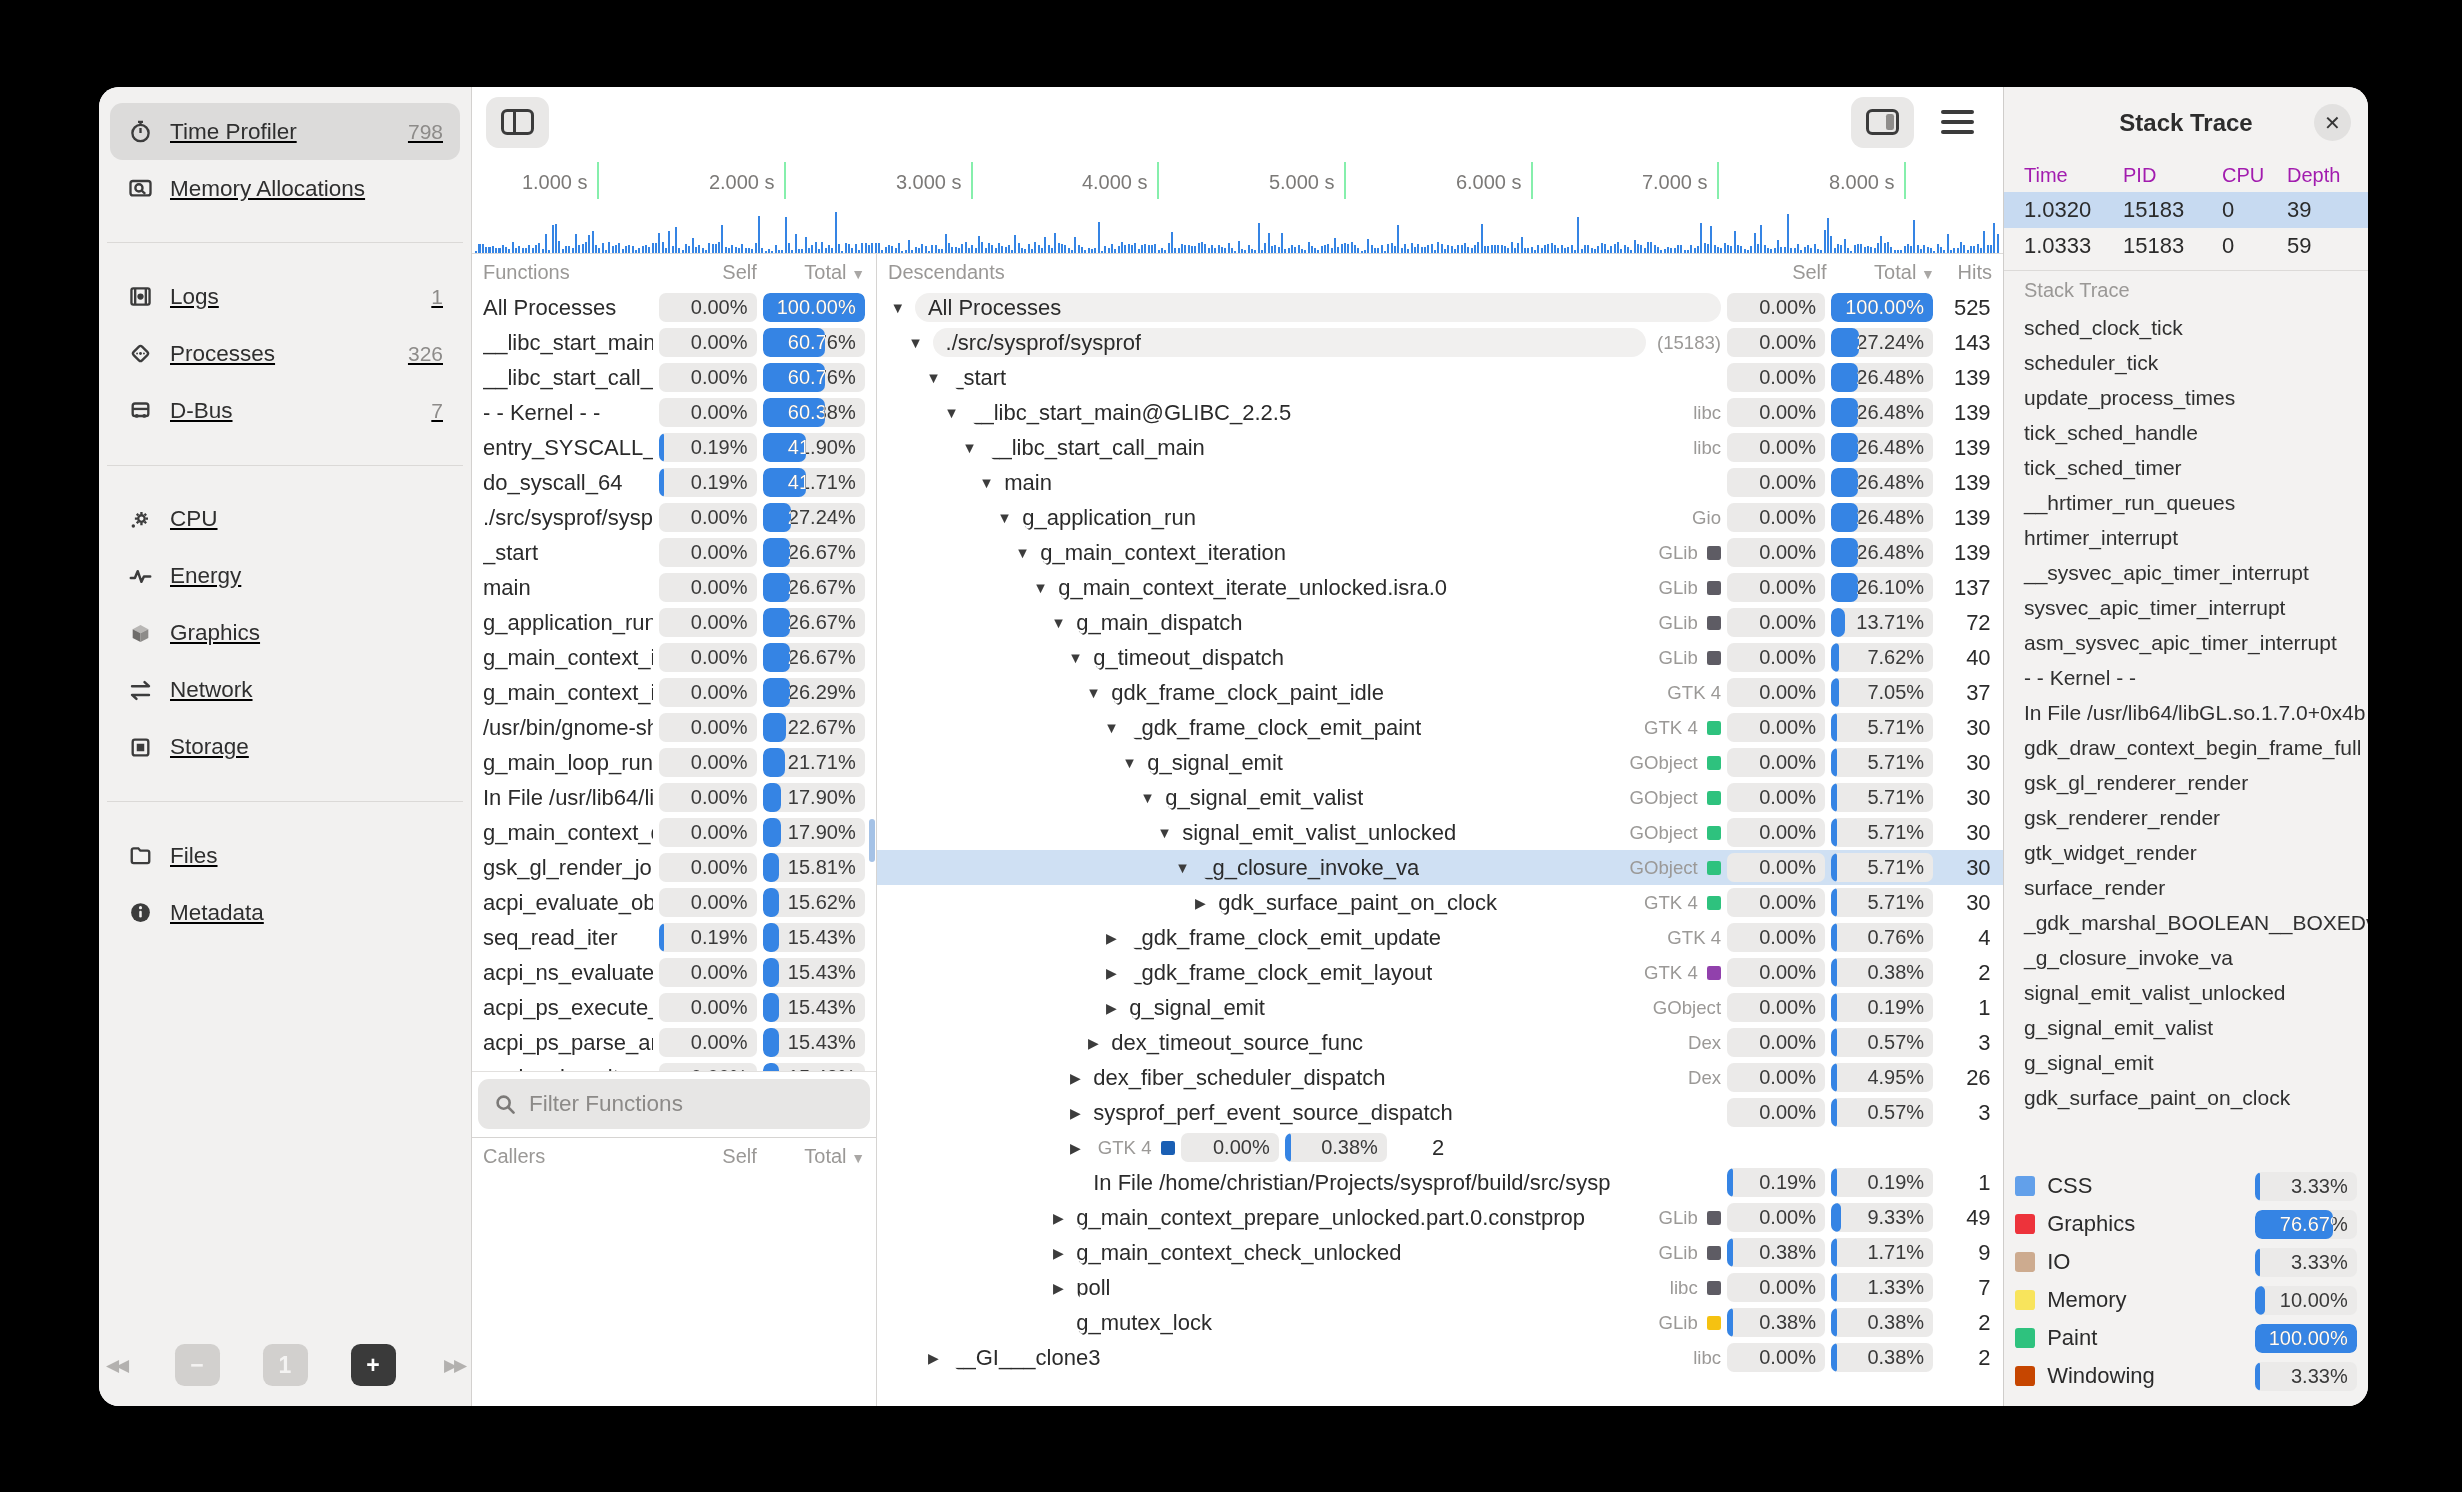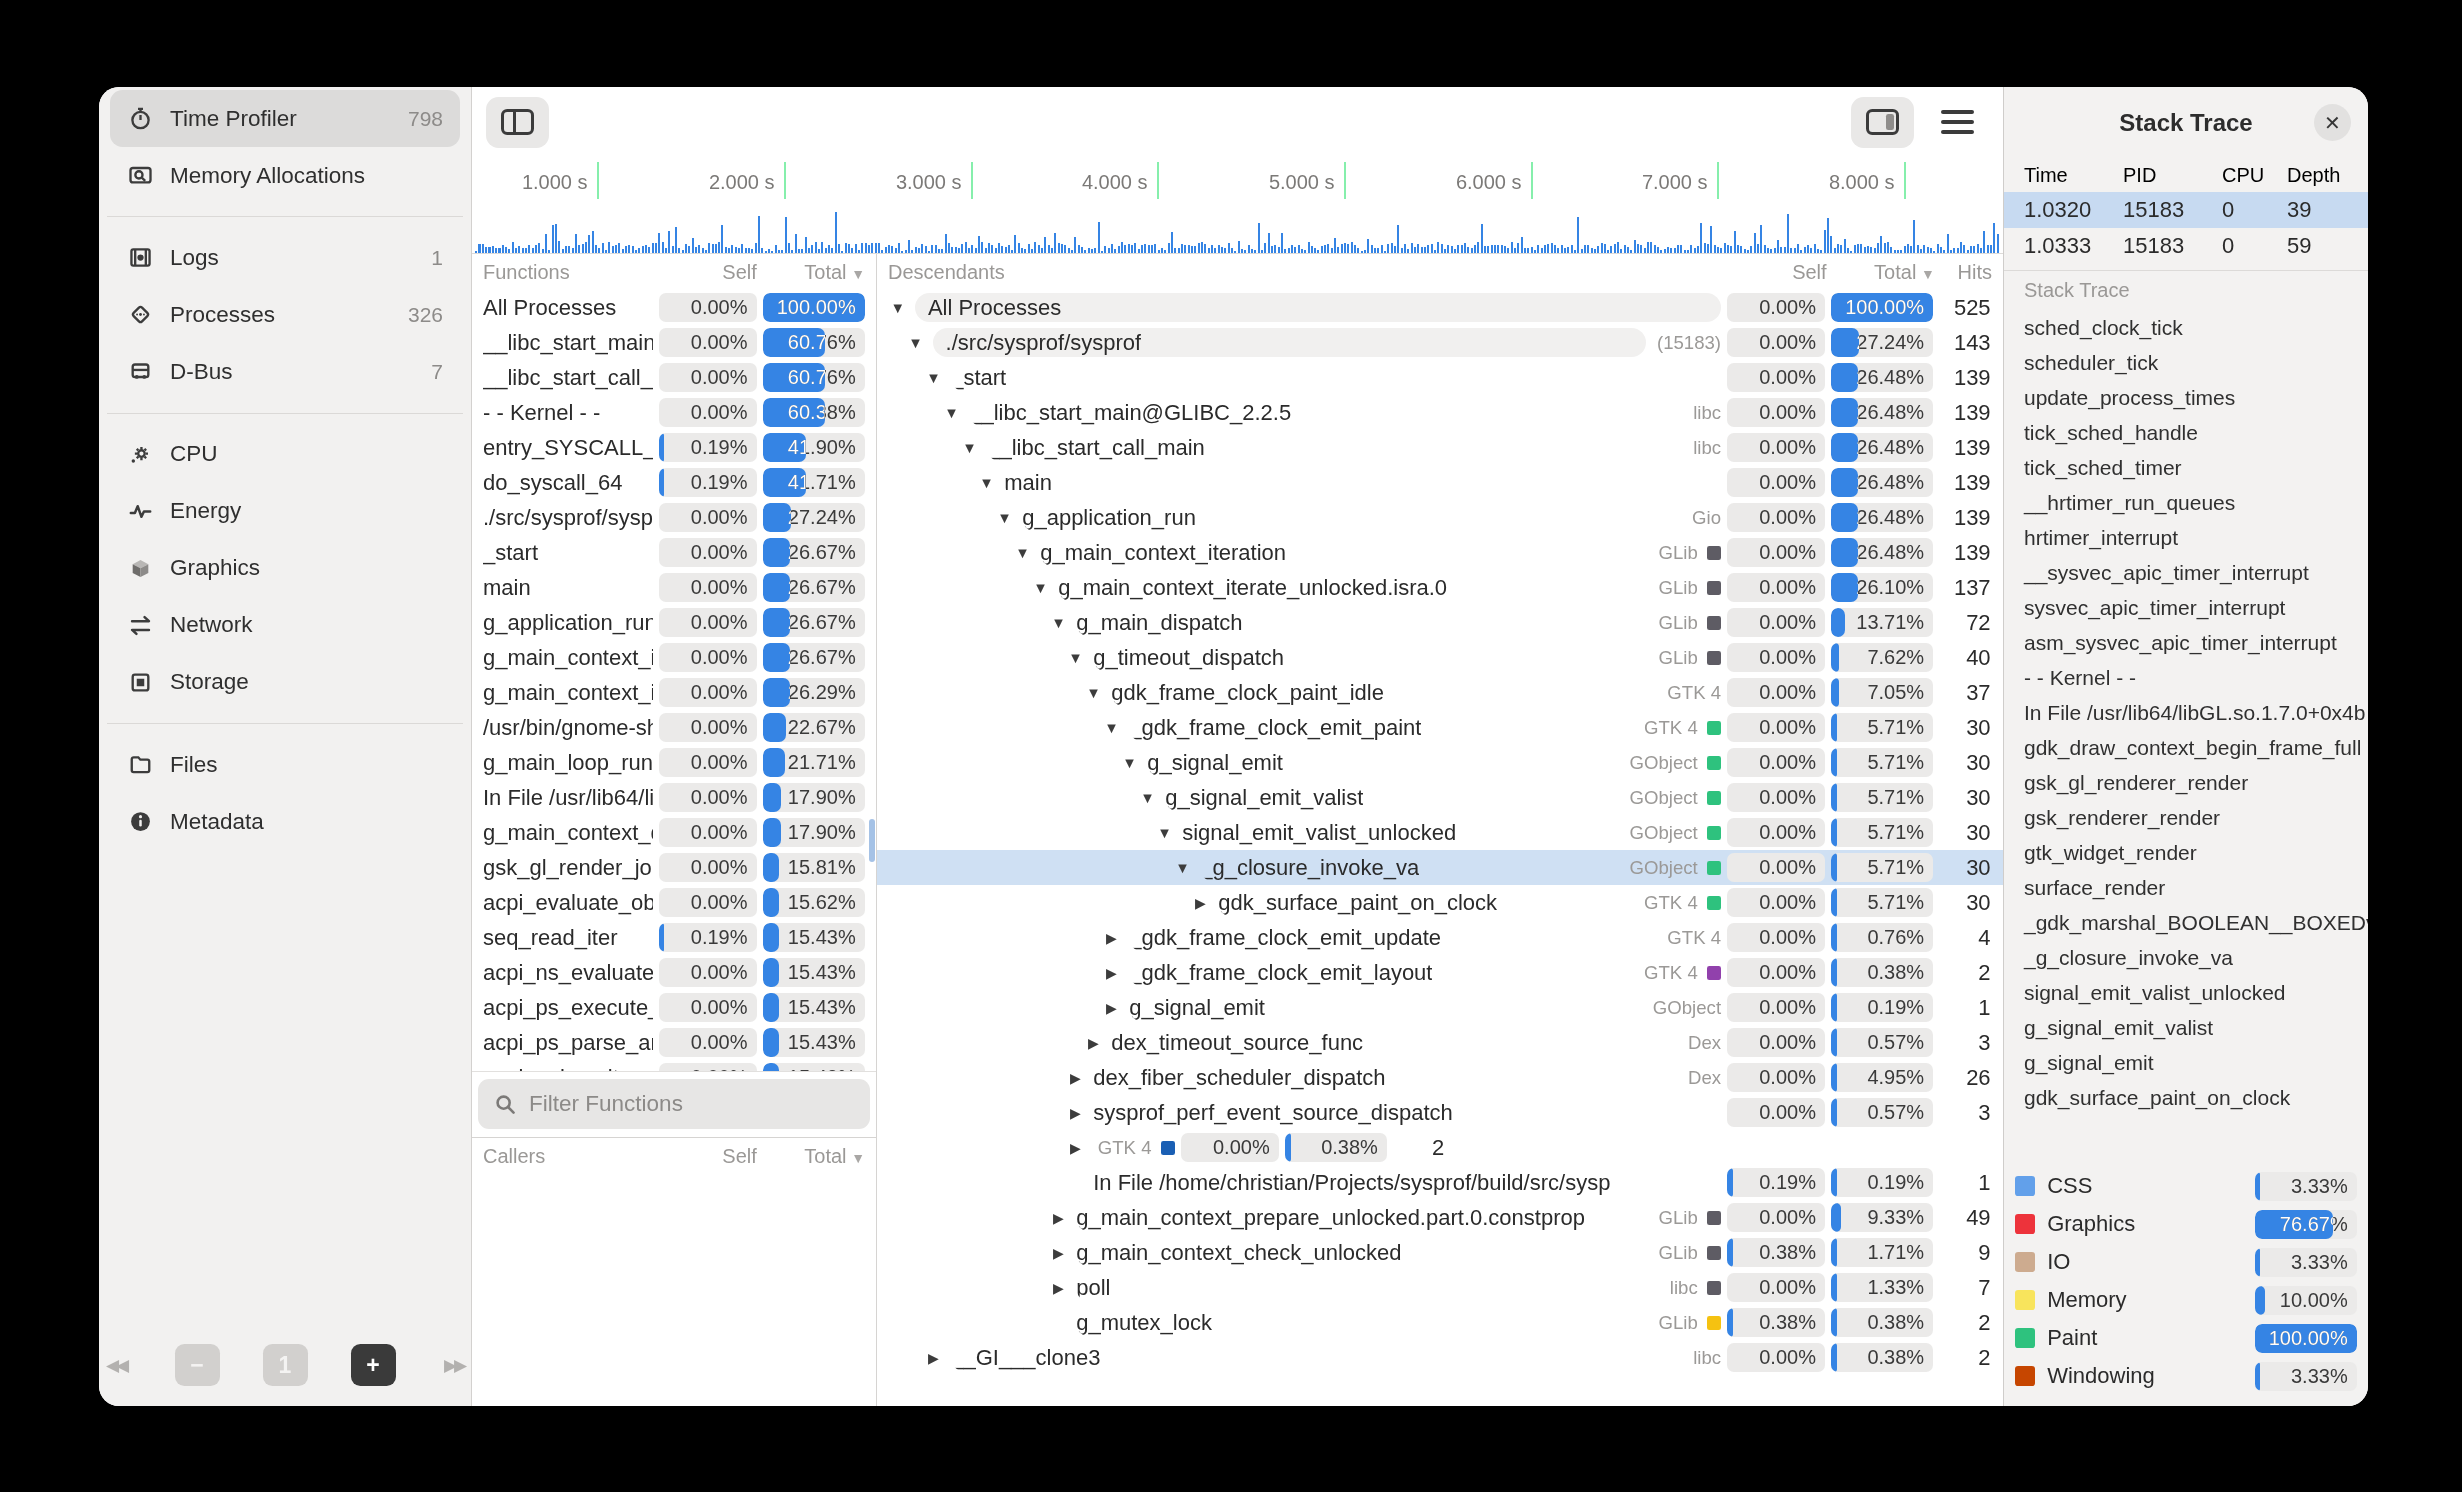--- a/index.html
+++ b/index.html
@@ -6,21 +6,21 @@
   .stage{position:relative;width:2462px;height:1493px;background:#000;overflow:hidden;
          font-family:"Liberation Sans","DejaVu Sans",sans-serif;-webkit-font-smoothing:antialiased;}
   .window{position:absolute;left:99px;top:87px;width:2269px;height:1319px;background:#fff;
           border-radius:20px;overflow:hidden;display:flex;box-shadow:0 14px 46px rgba(0,0,0,.55);}
 
   
   .sidebar{width:372px;flex:none;background:#f2f1f0;border-right:0.8px solid #d3d1cf;position:relative;
            display:flex;flex-direction:column;}
   .side-title{height:71px;display:flex;align-items:center;justify-content:center;
               font-size:24px;font-weight:bold;color:#2f2f2f;flex:none;}
-  .side-items{padding:3px 11px;}
+  .side-items{padding:16px 11px;text-decoration:underline;}
   .side-item{height:57px;display:flex;align-items:center;gap:17px;padding:0 17px;border-radius:12.4px;
              font-size:22.5px;color:#2f2f2f;}
   .side-item.sel{background:#dcdbda;}
   .side-item .cnt{margin-left:auto;color:#8d8b89;font-size:21px;}
   .side-icn{width:26px;height:26px;flex:none;display:flex;align-items:center;justify-content:center;color:#3c3c3c;}
   .side-icn svg{width:25px;height:25px;}
   .side-div{height:0.8px;background:#dbd9d7;margin:9.3px 7.7px;}
   .zoombar{position:absolute;left:0;right:0;bottom:20px;display:flex;align-items:center;
            justify-content:center;gap:43px;}
   .zbtn{min-width:45px;height:42px;border-radius:9.3px;display:flex;align-items:center;justify-content:center;
@@ -87,21 +87,21 @@
   .dsq{flex:none;width:14px;height:14px;border-radius:2.3px;margin-left:3.1px;}
   .dhits{width:51px;flex:none;text-align:right;font-size:22px;color:#2b2b2b;}
 
   
   .spanel{width:364px;flex:none;background:#f3f2f1;display:flex;flex-direction:column;min-height:0;}
   .sheader{height:71px;flex:none;display:flex;align-items:center;justify-content:center;position:relative;
            font-size:24px;font-weight:bold;color:#2d2d2d;}
   .closebtn{position:absolute;right:17px;top:17px;width:37px;height:37px;border-radius:50%;background:#e2e1e0;
             display:flex;align-items:center;justify-content:center;font-size:20px;font-weight:bold;color:#363636;}
   .sgrid{display:grid;grid-template-columns:99px 99px 65px 1fr;padding-left:20px;align-items:center;}
-  .sgrid.h{height:34px;font-size:20px;color:#000000;}
+  .sgrid.h{height:34px;font-size:20px;color:#a21caf;}
   .srow{height:36px;font-size:22px;color:#2b2b2b;}
   .srow.sel{background:#c7daf1;}
   .sdiv{height:0.8px;background:#dcdad8;margin-top:6.2px;}
   .slabel{height:40px;display:flex;align-items:center;padding-left:20px;font-size:20px;color:#9a9896;flex:none;}
   .frames{flex:1;overflow:hidden;min-height:0;}
   .fr{height:35px;display:flex;align-items:center;padding-left:20px;font-size:21px;color:#303030;
       white-space:nowrap;overflow:hidden;}
   .legend{flex:none;padding:4.6px 11px 11px 7.7px;}
   .lrow{height:38px;display:flex;align-items:center;gap:12.4px;padding-left:3.1px;}
   .lsq{width:20px;height:20px;border-radius:3.1px;flex:none;}

